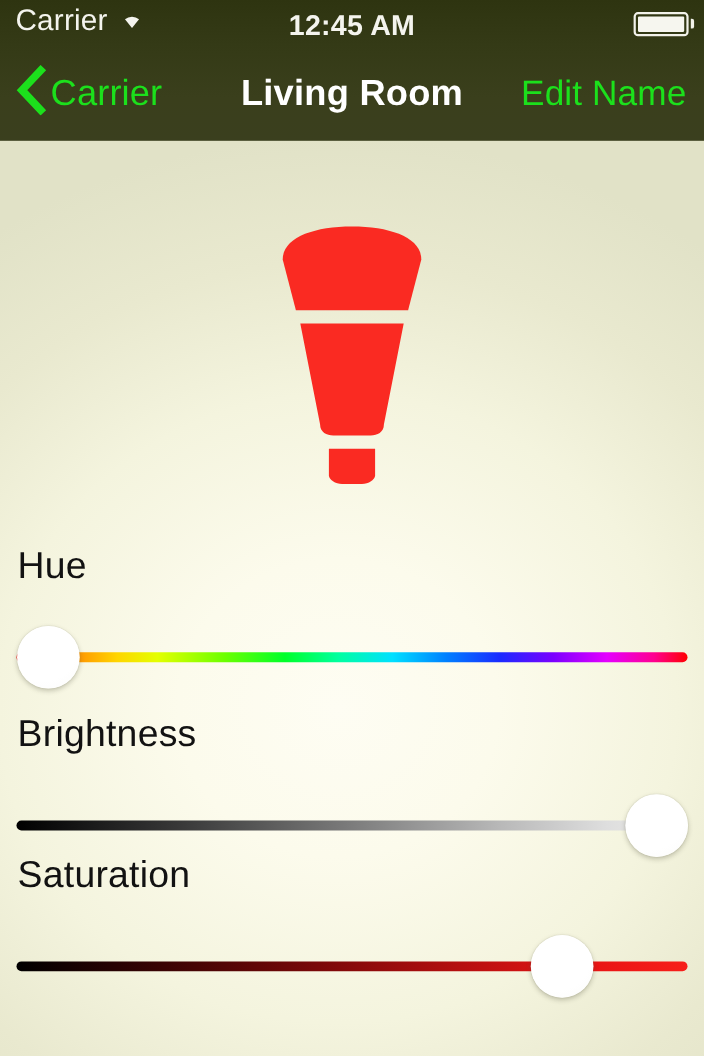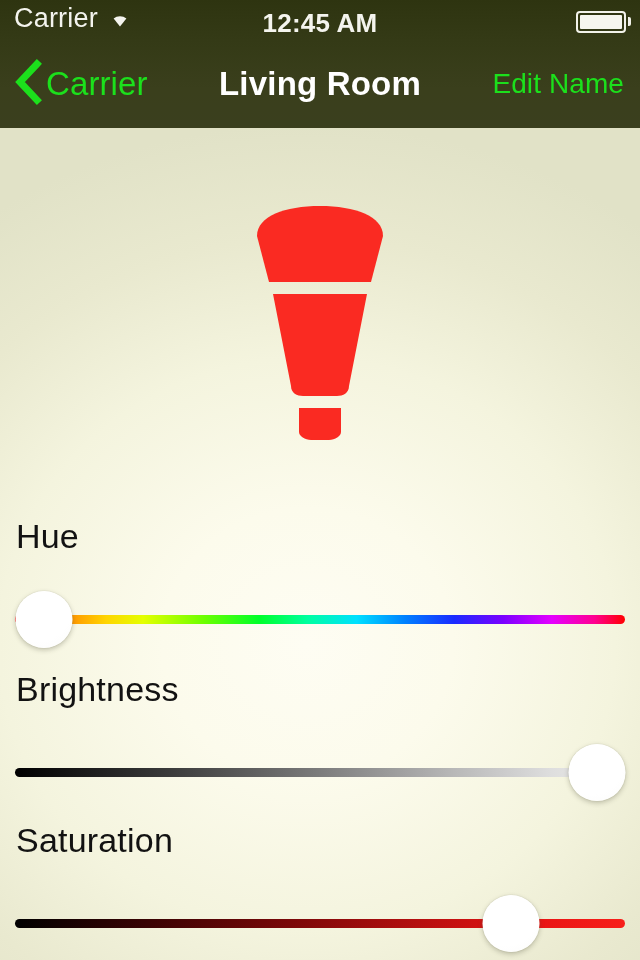--- a/index.html
+++ b/index.html
@@ -128,38 +128,38 @@
     font-size: 33px;
     letter-spacing: 0.1px;
   }
   .nav-action {
     position: absolute;
     right: 16px; top: 0;
     height: 88px;
     display: flex;
     align-items: center;
     color: #1ce01c;
-    font-size: 28px;
+    font-size: 32px;
     cursor: pointer;
     letter-spacing: 0.1px;
   }
 
   
   .bulb-wrap {
     position: absolute;
     left: 0; top: 200px;
     width: 640px;
     height: 270px;
     display: flex;
     justify-content: center;
     align-items: flex-start;
   }
 
   
-  .slider-group { position: absolute; left: 0; width: 640px; margin-top: 22px; }
+  .slider-group { position: absolute; left: 0; width: 640px; }
   .slider-label {
     position: absolute;
     left: 16px;
     font-size: 34px;
     color: #121212;
     letter-spacing: 0.2px;
     white-space: nowrap;
   }
   .slider-row {
     position: absolute;
@@ -266,21 +266,21 @@
   </div>
 
   <div class="slider-group" style="top:648px;height:150px;">
     <div class="slider-label" style="top:0;text-align:center;">Brightness</div>
     <div class="slider-row" style="top:70px;">
       <div class="slider-track track-brightness"></div>
       <div class="slider-thumb" style="left:597px;"></div>
     </div>
   </div>
 
-  <div class="slider-group" style="top:799px;height:150px;">
+  <div class="slider-group" style="top:776px;height:150px;">
     <div class="slider-label" style="top:0;">Saturation</div>
     <div class="slider-row" style="top:70px;">
       <div class="slider-track track-saturation"></div>
       <div class="slider-thumb" style="left:511px;"></div>
     </div>
   </div>
 
 </div>
 
 </body></html>

